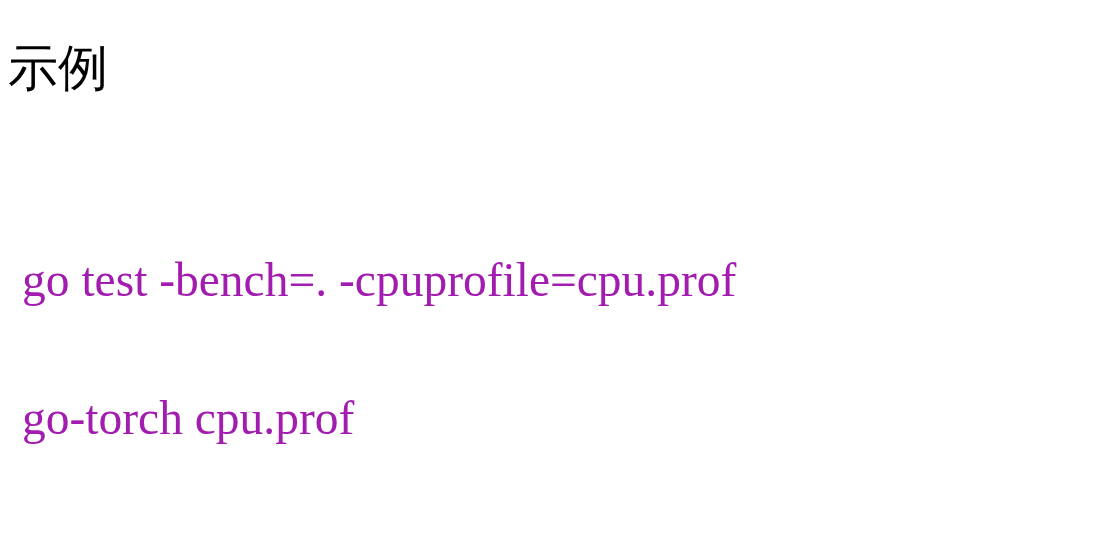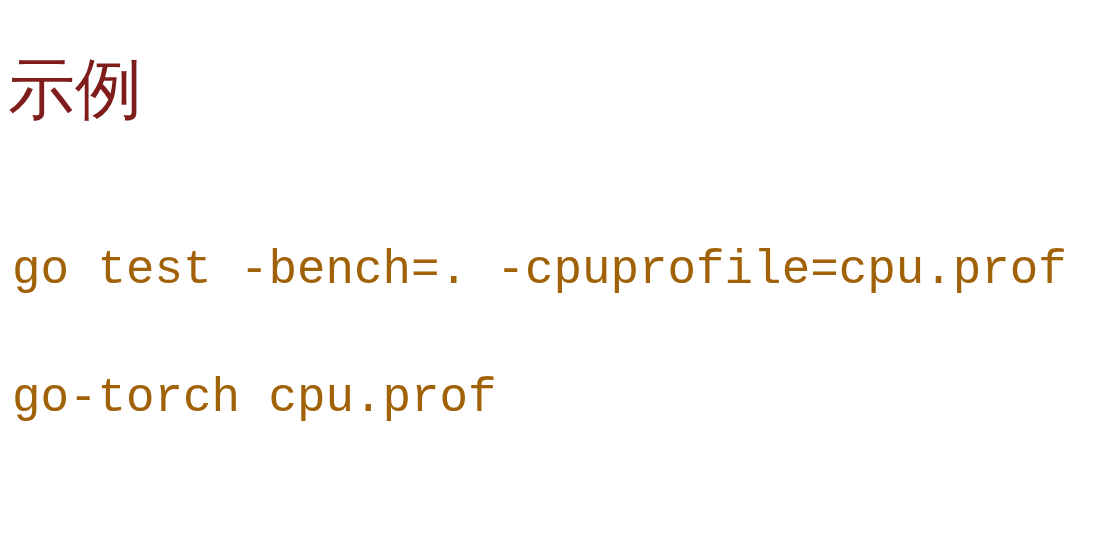--- a/index.html
+++ b/index.html
@@ -21,44 +21,44 @@
     width: 1118px;
     height: 559px;
     background: #ffffff;
   }
 
   .heading {
     position: absolute;
     left: 8px;
     top: 6px;
     font-family: "DejaVu Sans", sans-serif;
-    font-size: 67px;
+    font-size: 50px;
     font-weight: 400;
     line-height: 1.15;
     letter-spacing: 0px;
-    color: #7f1d1d;
+    color: #000000;
     white-space: pre;
   }
 
   .code-block {
     position: absolute;
     left: 12px;
     top: 206px;
     width: 1100px;
   }
 
   .code-line {
-    font-family: Liberation Mono, monospace;
+    font-family: Liberation Serif, serif;
     font-size: 47.5px;
     font-weight: 400;
     line-height: 128px;
     letter-spacing: 0px;
-    color: #a16207;
+    color: #a21caf;
     white-space: pre;
-    margin: 0;
+    margin: 10px;
     padding: 0;
   }
 </style>
 </head>
 <body>
 
 <div class="page">
 
   <h1 class="heading">示例</h1>
 

